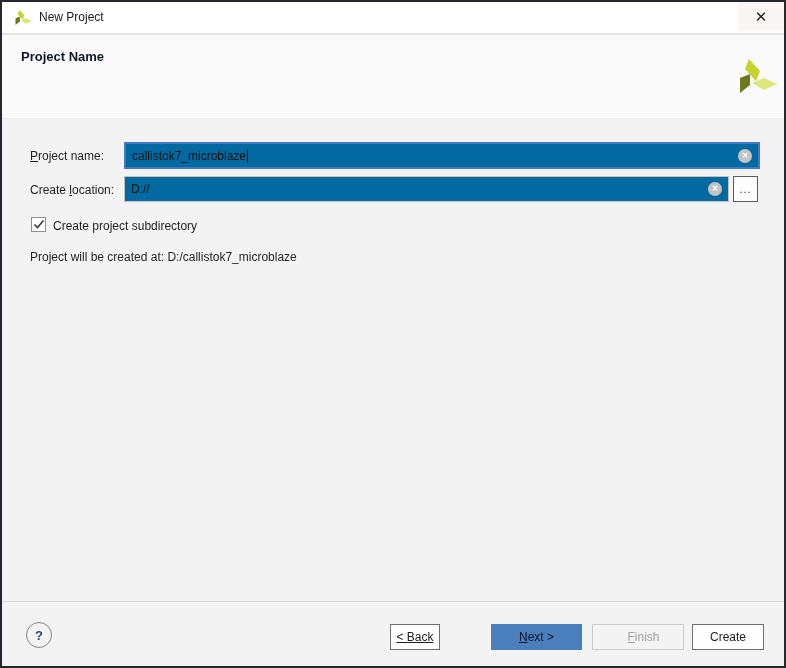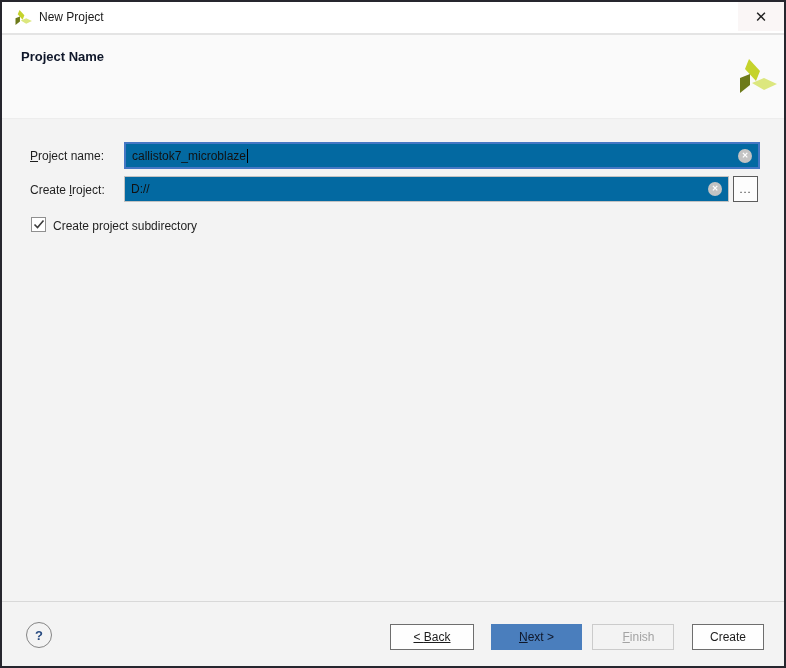--- a/index.html
+++ b/index.html
@@ -79,23 +79,23 @@
     box-sizing:border-box; border:1px solid #858585; border-radius:50%;
     display:flex; align-items:center; justify-content:center;
     background:transparent; color:#274a80; font-weight:bold; font-size:13px;
   }
   .btn {
     position:absolute; top:622px; height:26px; box-sizing:border-box;
     border:1px solid #6e6e6e; background:#fefefe;
     font-family:"Liberation Sans", sans-serif; font-size:12px; color:#1c1c1c;
     display:flex; align-items:center; justify-content:center; padding:0;
   }
-  .btn-back   { left:388px; width:84px;text-decoration:underline; }
+  .btn-back   { left:388px; width:50px;text-decoration:underline; }
   .btn-next   { left:489px; width:91px; background:var(--accent_button,#4a7ebd); border-color:var(--accent_button,#4a7ebd); color:#0f172a; }
-  .btn-finish { left:590px; width:82px; border-color:#cbcbcb; color:#a3a3a3; background:transparent;padding-left:11px; }
+  .btn-finish { left:590px; width:92px; border-color:#cbcbcb; color:#a3a3a3; background:transparent;padding-left:11px; }
   .btn-cancel { left:690px; width:72px; }
 </style>
 </head>
 <body>
 
 <div class="window">
 
   <div class="titlebar">
     <svg class="title-icon" viewBox="0 0 38 36">
       <polygon points="10,2 21,14 17,24 6,12" fill="#c5d32c"></polygon>
@@ -117,36 +117,37 @@
     </svg>
   </div>
 
   <label class="form-label" style="left:28px; top:147px;"><span></span><span class="mn">P</span><span>roject name:</span></label>
   <div class="input input-name">
     <span>callistok7_microblaze</span>
     <span class="caret"></span>
     <span class="clear-icon"><span>✕</span></span>
   </div>
 
-  <label class="form-label" style="left:28px; top:181px;"><span>Create </span><span class="mn">l</span><span>roject:</span></label>
+  <label class="form-label" style="left:28px; top:181px;"><span>Create </span><span class="mn">l</span><span>ocation:</span></label>
   <div class="input input-location">
     <span>D://</span>
     <span class="clear-icon"><span>✕</span></span>
   </div>
   <button class="browse-btn">
       <span>...</span>
     </button>
 
   <div class="checkbox">
     <svg width="12" height="11" viewBox="0 0 12 11">
       <polyline points="1.5,5.5 4.5,8.5 10.5,1.5" fill="none" stroke="#3c3c3c" stroke-width="1.6"></polyline>
     </svg>
   </div>
   <span class="checkbox-label">Create project subdirectory</span>
 
+  <div class="created-at">Project will be created at: D:/callistok7_microblaze</div>
 
   <div class="footer-sep"></div>
   <div class="help-btn">
     <span>?</span>
   </div>
   <button class="btn btn-back">
       <span><span>&lt; </span><span class="mn">B</span><span>ack</span></span>
     </button>
   <button class="btn btn-next">
       <span><span></span><span class="mn">N</span><span>ext &gt;</span></span>

